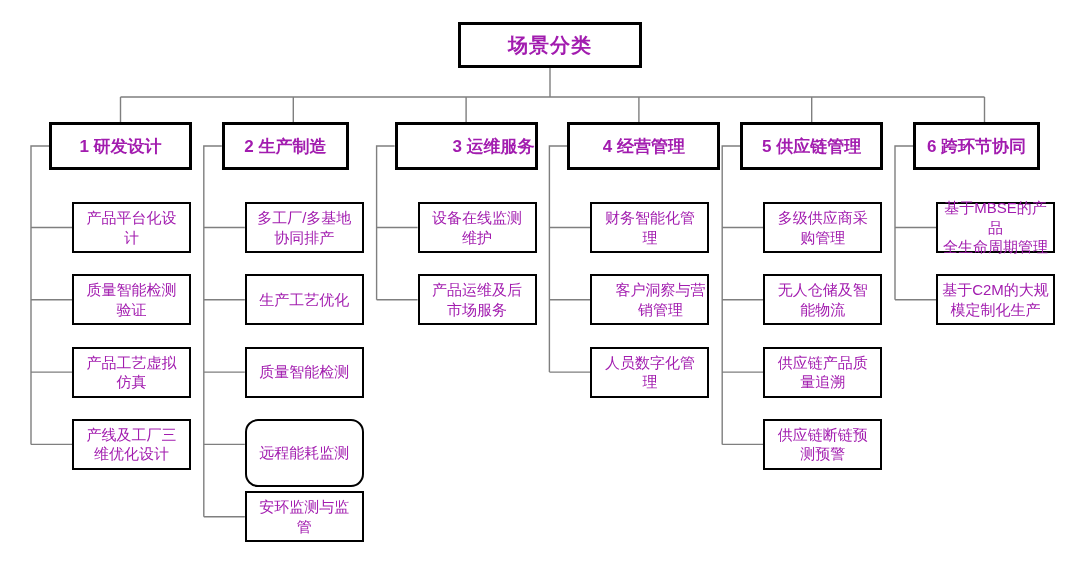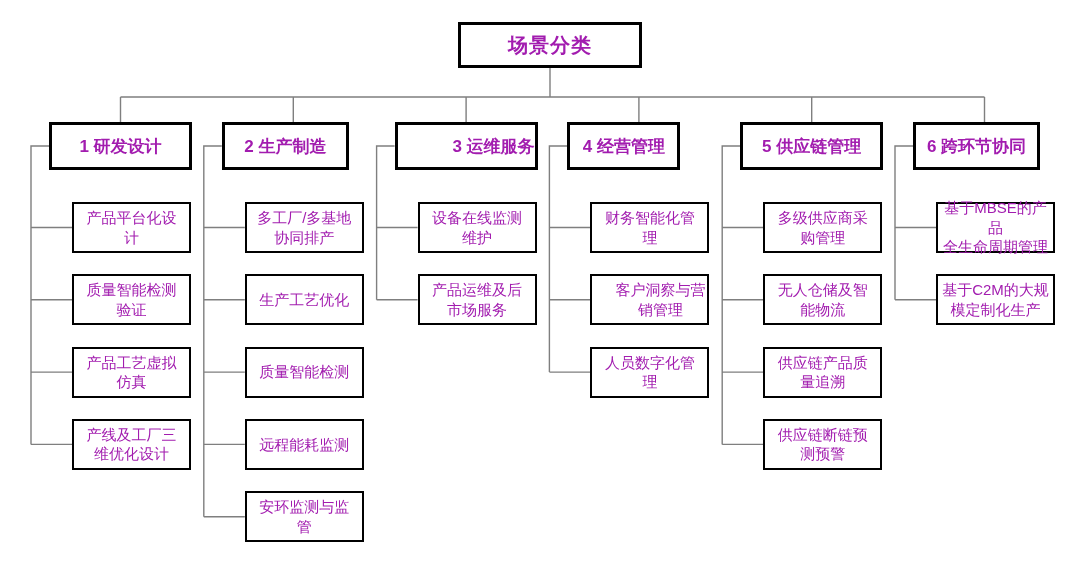--- a/index.html
+++ b/index.html
@@ -77,31 +77,31 @@
 仿真</span></div>
       <div class="box child-box" style="left: 72px; top: 418.9px; width: 119px; height: 51px;"><span>产线及工厂三
 维优化设计</span></div>
       <div class="box header-box" style="left: 221.8px; top: 122px; width: 127px; height: 48px;">
         <span>2 生产制造</span>
       </div>
       <div class="box child-box" style="left: 244.8px; top: 202px; width: 119px; height: 51px;"><span>多工厂/多基地
 协同排产</span></div>
       <div class="box child-box" style="left: 244.8px; top: 274.3px; width: 119px; height: 51px;"><span>生产工艺优化</span></div>
       <div class="box child-box" style="left: 244.8px; top: 346.6px; width: 119px; height: 51px;"><span>质量智能检测</span></div>
-      <div class="box child-box" style="left: 244.8px; top: 418.9px; width: 119px; height: 51px;"><span>远程能耗监测</span></div>
+      <div class="box child-box" style="left: 244.8px; top: 418.9px; width: 119px; height: 68px; border-radius: 13px;"><span>远程能耗监测</span></div>
       <div class="box child-box" style="left: 244.8px; top: 491.2px; width: 119px; height: 51px;"><span>安环监测与监
 管</span></div>
       <div class="box header-box" style="left: 394.6px; top: 122px; width: 143px; height: 48px; justify-content: flex-end;">
         <span>3 运维服务</span>
       </div>
       <div class="box child-box" style="left: 417.6px; top: 202px; width: 119px; height: 51px;"><span>设备在线监测
 维护</span></div>
       <div class="box child-box" style="left: 417.6px; top: 274.3px; width: 119px; height: 51px;"><span>产品运维及后
 市场服务</span></div>
-      <div class="box header-box" style="left: 567.4px; top: 122px; width: 113px; height: 48px;">
+      <div class="box header-box" style="left: 567.4px; top: 122px; width: 153px; height: 48px;">
         <span>4 经营管理</span>
       </div>
       <div class="box child-box" style="left: 590.4px; top: 202px; width: 119px; height: 51px;"><span>财务智能化管
 理</span></div>
       <div class="box child-box" style="left: 590.4px; top: 274.3px; width: 119px; height: 51px; justify-content: flex-end;"><span>客户洞察与营
 销管理</span></div>
       <div class="box child-box" style="left: 590.4px; top: 346.6px; width: 119px; height: 51px;"><span>人员数字化管
 理</span></div>
       <div class="box header-box" style="left: 740.2px; top: 122px; width: 143px; height: 48px;">
         <span>5 供应链管理</span>

